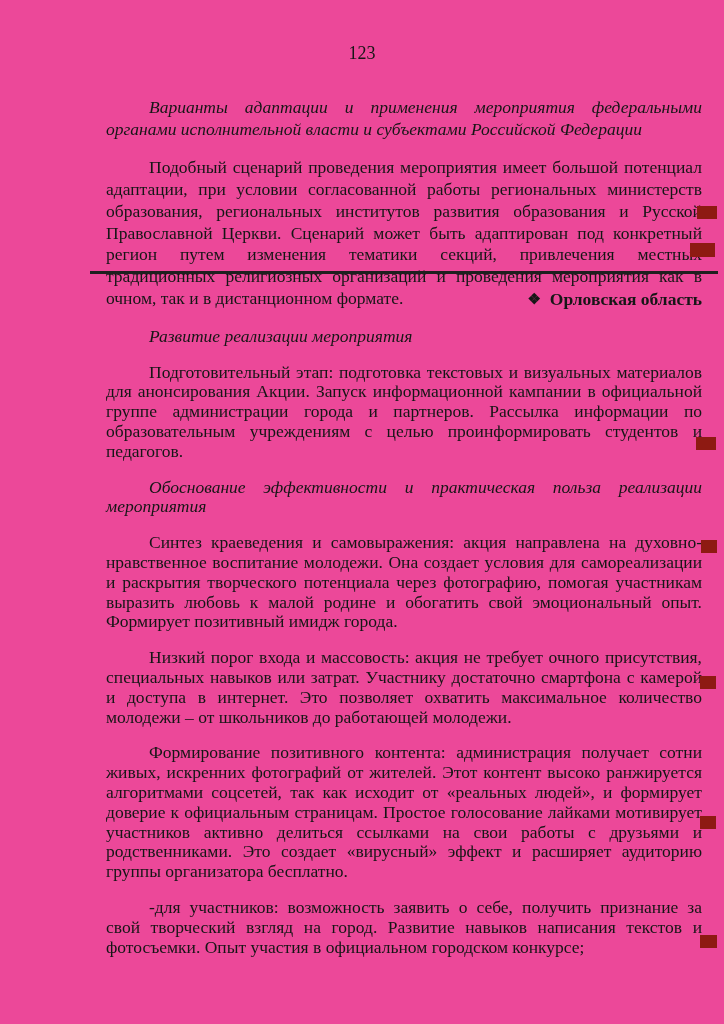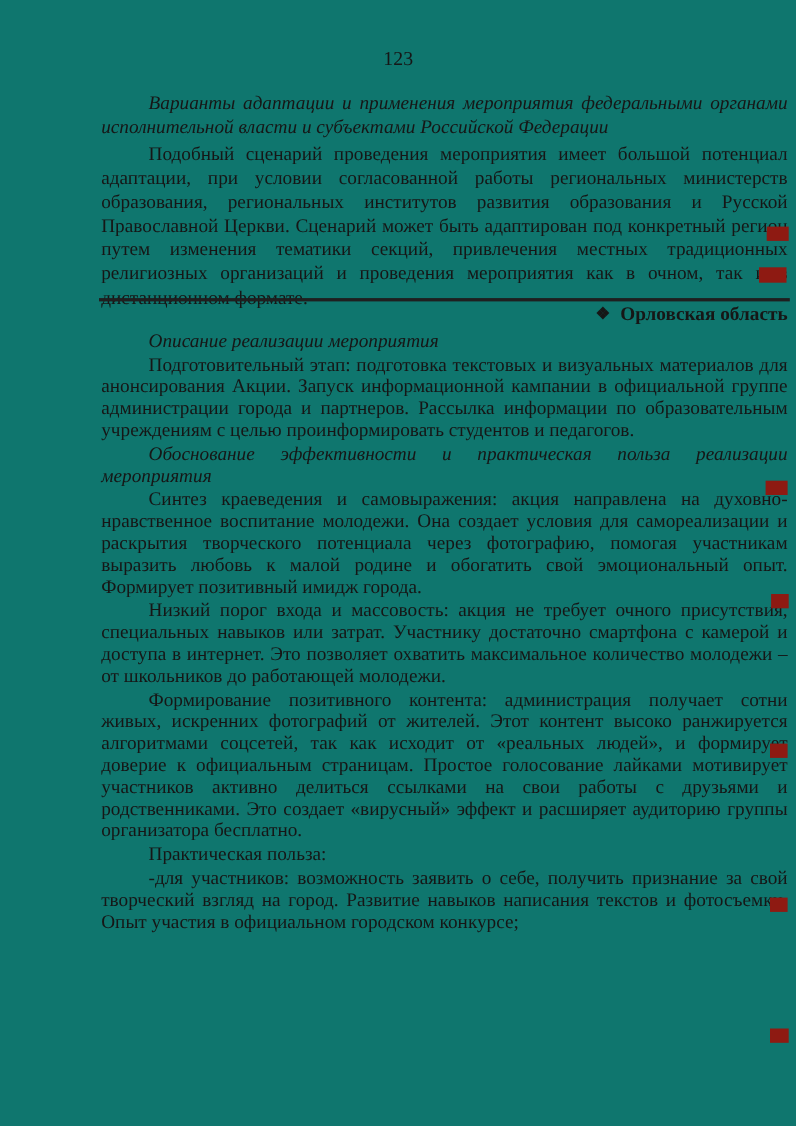--- a/index.html
+++ b/index.html
@@ -1,20 +1,20 @@
 <!DOCTYPE html>
 <html><head>
 <meta charset="utf-8">
 <style>
   html, body { margin: 0; padding: 0; background: #ffffff; }
   .page {
     position: relative;
     width: 724px;
     height: 1024px;
-    background: #0f766e;
+    background: #ec4899;
     overflow: hidden;
     font-family: "Liberation Serif", serif;
     color: #161616;
   }
   .pageno {
     position: absolute;
     top: 43px;
     left: 0;
     width: 100%;
     text-align: center;
@@ -22,21 +22,21 @@
   }
   .sec {
     position: absolute;
     left: 90px;
     width: 628px;
     text-align: justify;
     font-size: 17.5px;
   }
   .sec-a { top: 81px;  line-height: 21.9px; }
   .sec-b { top: 274px; line-height: 19.8px; }
-  .sec p { margin: 2px; text-indent: 43px; }
+  .sec p { margin: 16px; text-indent: 43px; }
   .it { font-style: italic; }
   .region-line { text-indent: 48px; font-weight: bold; text-align: right; }
   .bullet { display: inline-block; margin-right: 9px; font-size: 15px; transform: translateY(-1px); }
   .u { text-decoration: underline; text-underline-offset: 3px; text-decoration-thickness: 1.4px; }
   .rule {
     position: absolute;
     top: 271px;
     left: 90px;
     width: 628px;
     height: 3px;
@@ -55,33 +55,32 @@
     <p class="it">Варианты адаптации и применения мероприятия федеральными органами исполнительной власти и субъектами Российской Федерации</p>
     <p>Подобный сценарий проведения мероприятия имеет большой потенциал адаптации, при условии согласованной работы региональных министерств образования, региональных институтов развития образования и Русской Православной Церкви. Сценарий может быть адаптирован под конкретный регион путем изменения тематики секций, привлечения местных традиционных религиозных организаций и проведения мероприятия как в очном, так и в дистанционном формате.</p>
   </div>
 
   <div class="rule"></div>
 
   <div class="sec sec-b">
     <p class="region-line"><span class="bullet">❖</span><span>Орловская область</span></p>
 
 
-    <p class="it">Описание реализации мероприятия</p>
+    <p class="it">Развитие реализации мероприятия</p>
 
     <p>Подготовительный этап: подготовка текстовых и визуальных материалов для анонсирования Акции. Запуск информационной кампании в официальной группе администрации города и партнеров. Рассылка информации по образовательным учреждениям с целью проинформировать студентов и педагогов.</p>
 
     <p class="it">Обоснование эффективности и практическая польза реализации мероприятия</p>
 
     <p>Синтез краеведения и самовыражения: акция направлена на духовно-нравственное воспитание молодежи. Она создает условия для самореализации и раскрытия творческого потенциала через фотографию, помогая участникам выразить любовь к малой родине и обогатить свой эмоциональный опыт. Формирует позитивный имидж города.</p>
 
     <p>Низкий порог входа и массовость: акция не требует очного присутствия, специальных навыков или затрат. Участнику достаточно смартфона с камерой и доступа в интернет. Это позволяет охватить максимальное количество молодежи – от школьников до работающей молодежи.</p>
 
     <p>Формирование позитивного контента: администрация получает сотни живых, искренних фотографий от жителей. Этот контент высоко ранжируется алгоритмами соцсетей, так как исходит от «реальных людей», и формирует доверие к официальным страницам. Простое голосование лайками мотивирует участников активно делиться ссылками на свои работы с друзьями и родственниками. Это создает «вирусный» эффект и расширяет аудиторию группы организатора бесплатно.</p>
 
-    <p>Практическая польза:</p>
 
     <p>-для участников: возможность заявить о себе, получить признание за свой творческий взгляд на город. Развитие навыков написания текстов и фотосъемки. Опыт участия в официальном городском конкурсе;</p>
   </div>
 
 <div class="mark" style="left: 697px; top: 206px; width: 20px; height: 13px; background: rgb(142, 26, 18);"></div>
     <div class="mark" style="left: 690px; top: 243px; width: 25px; height: 14px; background: rgb(142, 26, 18);"></div>
     <div class="mark" style="left: 696px; top: 437px; width: 20px; height: 13px; background: rgb(142, 26, 18);"></div>
     <div class="mark" style="left: 701px; top: 540px; width: 16px; height: 13px; background: rgb(142, 26, 18);"></div>
     <div class="mark" style="left: 700px; top: 676px; width: 16px; height: 13px; background: rgb(142, 26, 18);"></div>
     <div class="mark" style="left: 700px; top: 816px; width: 16px; height: 13px; background: rgb(142, 26, 18);"></div>

